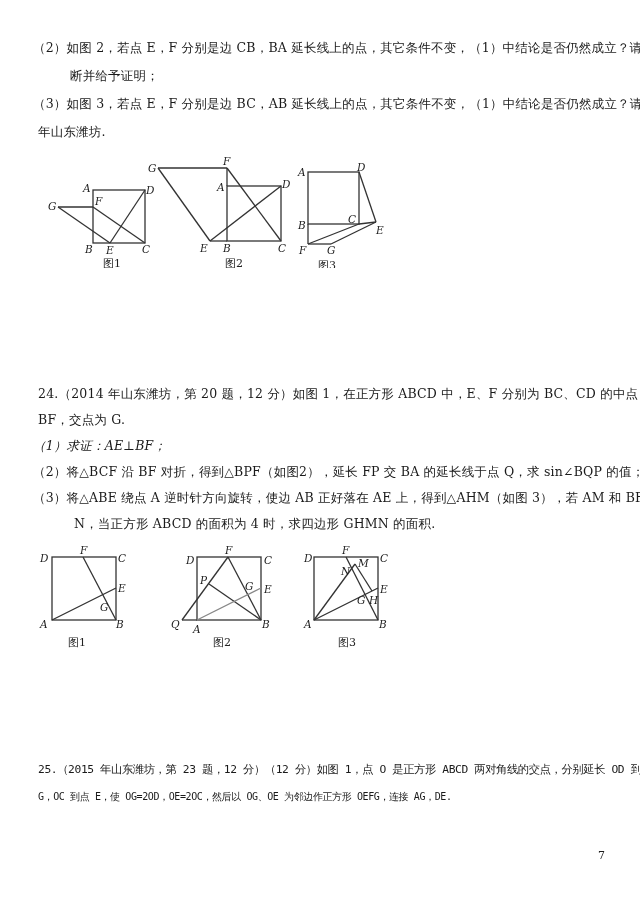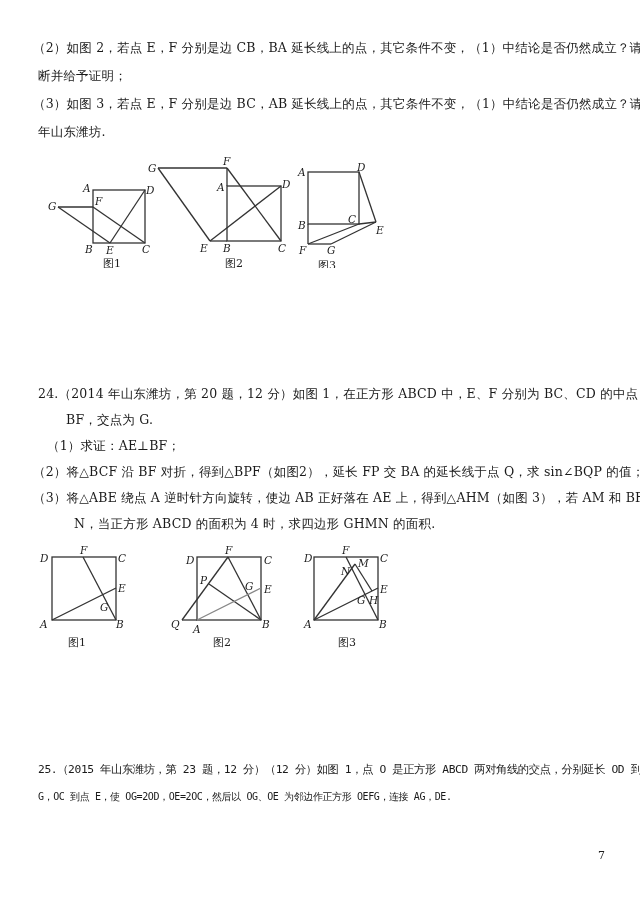--- a/index.html
+++ b/index.html
@@ -9,21 +9,21 @@
   .fig { position:absolute; }
   .fig svg { display:block; }
   .cap { font-size:11px; }
   .lbl { font-size:10.5px; font-style:italic; font-family:"DejaVu Serif","Liberation Serif",serif; }
   .pagenum { position:absolute; left:598px; top:849px; font-size:11px; }
 </style>
 </head>
 <body>
 
 <div class="line" style="top:40px;left:33px;">（2）如图 2，若点 E，F 分别是边 CB，BA 延长线上的点，其它条件不变，（1）中结论是否仍然成立？请作出判</div>
-<div class="line" style="top:68px;">断并给予证明；</div>
+<div class="line" style="top:68px;margin-left:32px;">断并给予证明；</div>
 <div class="line" style="top:96px;left:33px;">（3）如图 3，若点 E，F 分别是边 BC，AB 延长线上的点，其它条件不变，（1）中结论是否仍然成立？请直接写</div>
 <div class="line" style="top:124px;">年山东潍坊.</div>
 
 <div class="fig" style="left:35px;top:148px;">
   <svg width="350" height="120" viewBox="0 0 350 120">
     <g stroke="#333" stroke-width="1.3" fill="none">
 
       <rect x="58" y="42" width="52" height="53"></rect>
       <line x1="23" y1="59" x2="58" y2="59"></line>
       <line x1="23" y1="59" x2="75" y2="95"></line>
@@ -73,22 +73,22 @@
     </g>
     <g class="cap" fill="#222">
       <text x="68" y="119">图1</text>
       <text x="190" y="119">图2</text>
       <text x="283" y="121">图3</text>
     </g>
   </svg>
 </div>
 
 <div class="line" style="top:386px;">24.（2014 年山东潍坊，第 20 题，12 分）如图 1，在正方形 ABCD 中，E、F 分别为 BC、CD 的中点，连接 AE、</div>
-<div class="line" style="top:412px;margin-left:28px;">BF，交点为 G.</div>
-<div class="line" style="top:438px;left:47px;">（1）求证：AE⊥BF；</div>
+<div class="line" style="top:412px;">BF，交点为 G.</div>
+<div class="line" style="top:438px;left:33px;font-style:italic;">（1）求证：AE⊥BF；</div>
 <div class="line" style="top:464px;left:33px;">（2）将△BCF 沿 BF 对折，得到△BPF（如图2），延长 FP 交 BA 的延长线于点 Q，求 sin∠BQP 的值；</div>
 <div class="line" style="top:490px;left:33px;">（3）将△ABE 绕点 A 逆时针方向旋转，使边 AB 正好落在 AE 上，得到△AHM（如图 3），若 AM 和 BF 相交于点</div>
 <div class="line" style="top:516px;margin-left:36px;">N，当正方形 ABCD 的面积为 4 时，求四边形 GHMN 的面积.</div>
 
 <div class="fig" style="left:30px;top:538px;">
   <svg width="370" height="120" viewBox="0 0 370 120">
     <g stroke="#333" stroke-width="1.3" fill="none">
 
       <rect x="22" y="19" width="64" height="63"></rect>
       <line x1="53" y1="19" x2="86" y2="82"></line>

